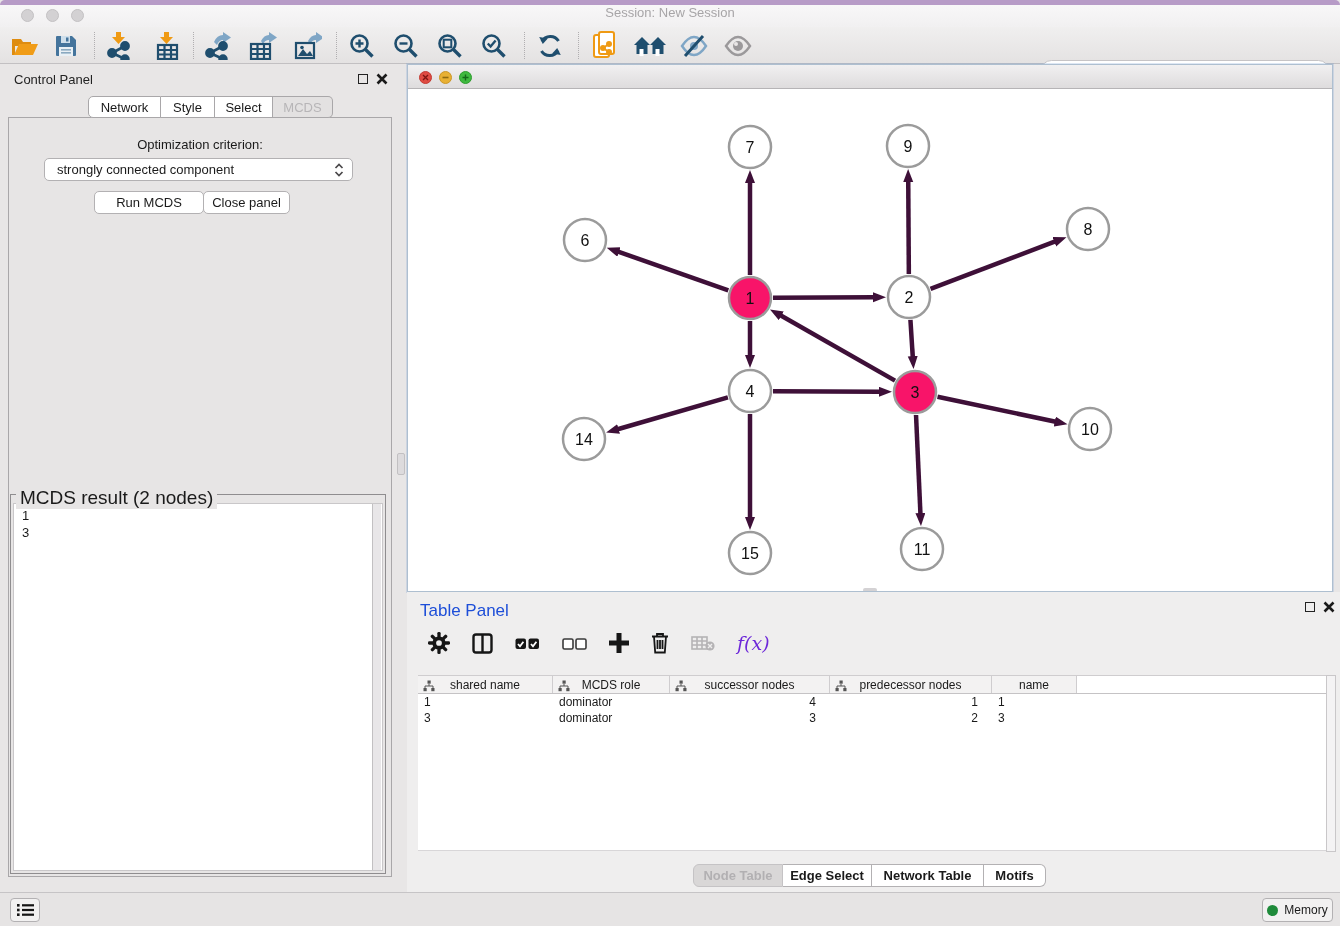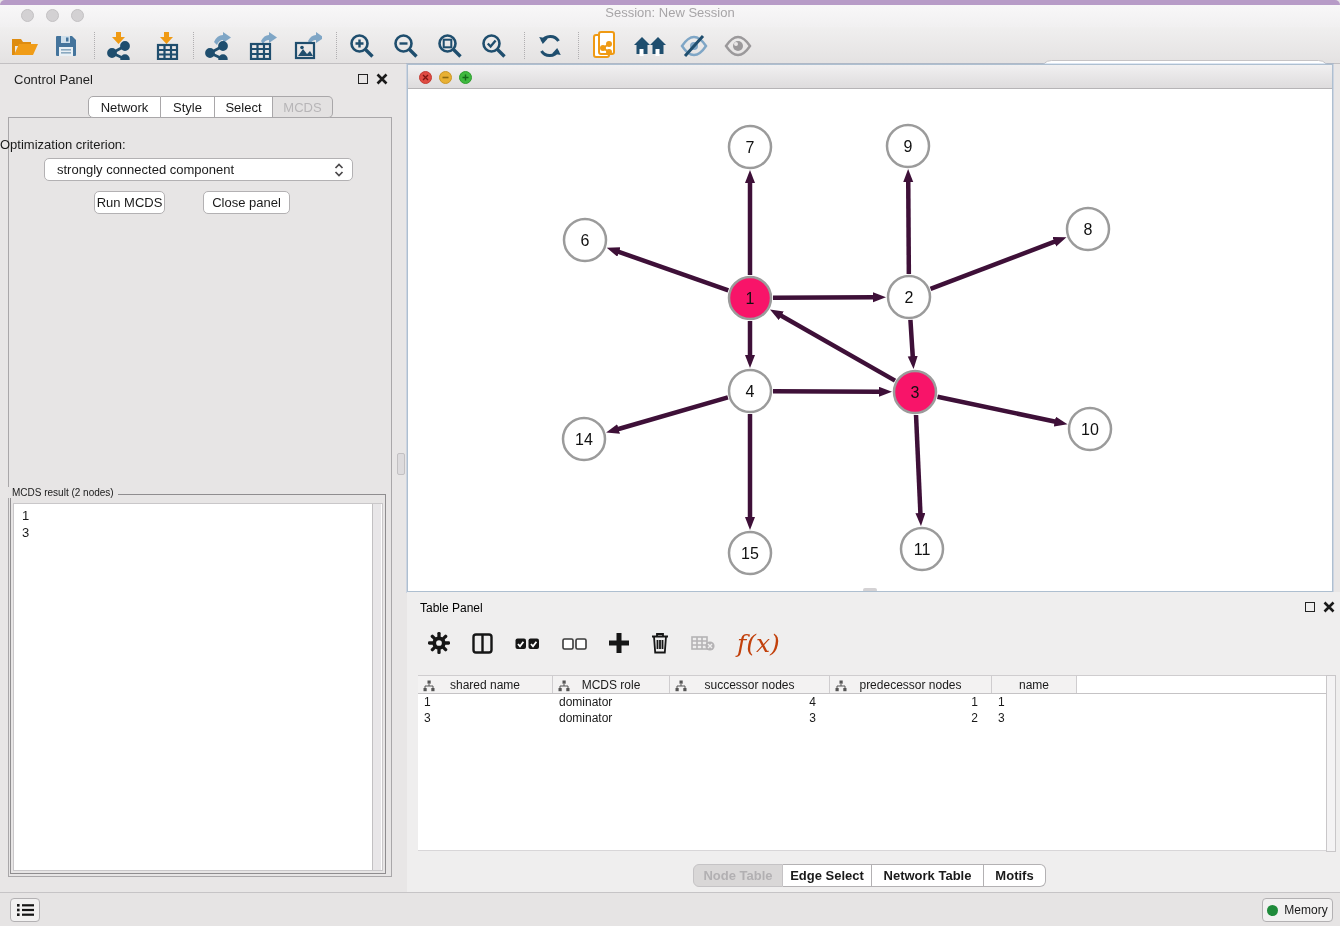--- a/index.html
+++ b/index.html
@@ -20,43 +20,43 @@
 
   
   #search { left:1040px; top:33px; width:290px; height:23px; background:#fff; border:1px solid #c6c4c6; border-radius:12px; display:flex; align-items:center; padding-left:7px; }
   #cp-title { left:14px; top:72px; font-size:13px; color:#222; }
   #cp-tabs { left:88px; top:96px; height:22px; display:flex; }
   .tab { height:22px; display:flex; align-items:center; justify-content:center; background:#fff; border:1px solid #a9a7a9; border-left:none; font-size:13px; }
   .tab:first-child { border-left:1px solid #a9a7a9; border-radius:5px 0 0 5px; }
   .tab:last-child { border-radius:0 5px 5px 0; }
   .tab.disabled-look { background:#e3e1e1; color:#b7b5b7; }
   #cp-body { left:8px; top:117px; width:384px; height:760px; background:#e7e5e5; border:1px solid #a9a7a9; }
-  #opt-label { left:0; top:137px; width:400px; text-align:left; font-size:13px; }
+  #opt-label { left:0; top:137px; width:400px; text-align:center; font-size:13px; }
   #criterion { left:44px; top:158px; width:309px; height:23px; background:#fff; border:1px solid #b3b1b3; border-radius:5px; display:flex; align-items:center; padding:0 8px 0 12px; }
   .btn { position:absolute; height:23px; background:#fff; border:1px solid #b3b1b3; border-radius:5px; display:flex; align-items:center; justify-content:center; font-size:13px; }
   #mcds-group { left:10px; top:494px; width:376px; height:380px; border:1px solid #8f8d8f; }
-  #mcds-legend { left:8px; top:487px; background:#e7e5e5; padding:0 4px; font-size:10px; }
+  #mcds-legend { left:16px; top:487px; background:#e7e5e5; padding:0 4px; font-size:19px; }
   #mcds-list { left:13px; top:503px; width:370px; height:368px; background:#fff; border:1px solid #c9c7c9; font-size:13px; line-height:17px; padding:3px 0 0 8px; }
   #mcds-scroll { left:372px; top:504px; width:9px; height:366px; background:#e8e6e8; border-left:1px solid #c2c0c2; }
   #cp-splitter { left:397px; top:453px; width:8px; height:22px; background:#dddbdd; border:1px solid #c2c0c2; border-radius:2px; }
 
   .panel-btns { position:absolute; display:flex; gap:8px; align-items:center; }
   .float-ico { width:10px; height:10px; border:1.6px solid #222; }
 
   
   #net-win { left:407px; top:64px; width:926px; height:528px; background:#fff; border:1px solid #aebfd0; box-shadow:0 0 0 1px rgba(120,160,210,.25); }
   #net-titlebar { left:0; top:0; width:924px; height:24px; background:linear-gradient(#f1f0f1,#dedcdd); border-bottom:1px solid #b6b4b6; }
   .traffic { position:absolute; top:5.5px; width:13px; height:13px; border-radius:50%; display:flex; align-items:center; justify-content:center; }
   #net-title { left:0; top:4px; width:924px; text-align:center; font-size:13px; color:#222; }
   #net-canvas { left:0; top:24px; width:924px; height:502px; background:#fff; overflow:hidden; }
   #hsplit-handle { left:455px; top:499px; width:14px; height:4px; background:#d4d2d4; border-radius:2px; }
 
   
   #table-panel { left:407px; top:592px; width:933px; height:300px; background:#efeeee; }
-  #tp-title { left:13px; top:9px; font-size:12px; color:#000000; }
+  #tp-title { left:13px; top:9px; font-size:17px; color:#1d4ed8; }
   #tp-toolbar { left:11px; top:30px; width:910px; height:42px; display:flex; align-items:center; gap:22px; padding-left:10px; }
   #tbl { left:11px; top:83px; width:911px; }
   .thead { display:flex; height:19px; background:#f3f2f2; border-top:1px solid #cfcdcf; border-bottom:1px solid #c5c3c5; }
   .th { position:relative; display:flex; align-items:center; justify-content:center; font-size:12px; color:#1a1a1a; border-right:1px solid #cfcdcf; }
   .th .tree { position:absolute; left:5px; top:3.5px; }
   .th.filler { border-right:none; background:#fff; }
   .tbody { background:#fff; height:157px; border-bottom:1px solid #d8d6d8; }
   .tr { display:flex; height:16px; font-size:12px; }
   .td { padding:1px 6px 0 6px; white-space:nowrap; overflow:hidden; }
   .td.num { text-align:right; padding-right:14px; }
@@ -66,21 +66,21 @@
   .tab2:first-child { border-left:1px solid #b3b1b3; border-radius:6px 0 0 6px; }
   .tab2:last-child { border-radius:0 6px 6px 0; }
   .tab2.selected { background:#d9d7d7; color:#b2b0b2; border-color:#c5c3c5; }
 
   
   #statusbar { left:0; top:892px; width:1340px; height:34px; background:#e6e4e4; border-top:1px solid #c6c4c6; }
   .sb-btn { position:absolute; top:5px; height:24px; background:#f2f1f1; border:1px solid #b3b1b3; border-radius:4px; display:flex; align-items:center; justify-content:center; gap:6px; }
   #mem-dot { width:11px; height:11px; border-radius:50%; background:#1f8b3b; }
 
   svg { display:block; }
-  #fx-label { font-family:"DejaVu Serif", serif; font-style:italic; font-size:25px; color:#c2410c; }
+  #fx-label { font-family:"DejaVu Serif", serif; font-style:italic; font-size:19px; color:#6d28d9; }
 </style>
 </head>
 <body>
 
 <div id="accent" class="abs"></div>
 <div id="titlebar" class="abs">
   <div class="tl-dot abs" style="left:21px"></div>
   <div class="tl-dot abs" style="left:46px"></div>
   <div class="tl-dot abs" style="left:71px"></div>
 </div>
@@ -263,21 +263,21 @@
   <div class="tab" style="width:58px">Select</div>
   <div class="tab disabled-look" style="width:60px">MCDS</div>
 </div>
 <div id="opt-label" class="abs">Optimization criterion:</div>
 <div id="criterion" class="abs">
   <span style="flex:1">strongly connected component</span>
   <svg width="10" height="14" viewBox="0 0 10 14">
       <path d="M1.5 5 L5 1.5 L8.5 5 M1.5 9 L5 12.5 L8.5 9" fill="none" stroke="#4a484a" stroke-width="1.7"></path>
     </svg>
 </div>
-<div class="btn" style="left:94px;top:191px;width:71px">Run MCDS</div>
+<div class="btn" style="left:94px;top:191px;width:110px">Run MCDS</div>
 <div class="btn" style="left:203px;top:191px;width:87px">Close panel</div>
 <div id="mcds-group" class="abs"></div>
 <div id="mcds-list" class="abs">
   <div>1</div>
   <div>3</div>
 </div>
 <div id="mcds-scroll" class="abs"></div>
 <div id="mcds-legend" class="abs">MCDS result (2 nodes)</div>
 <div id="cp-splitter" class="abs"></div>
 

